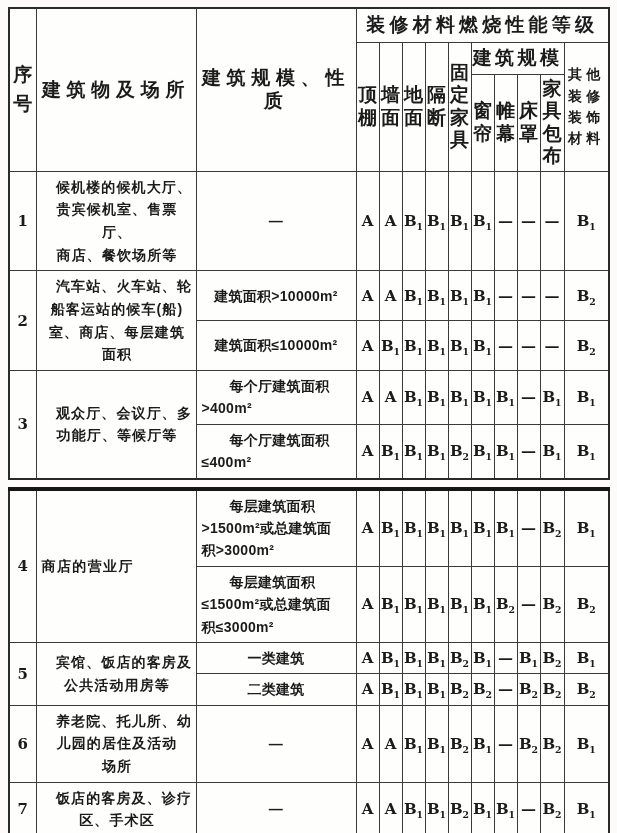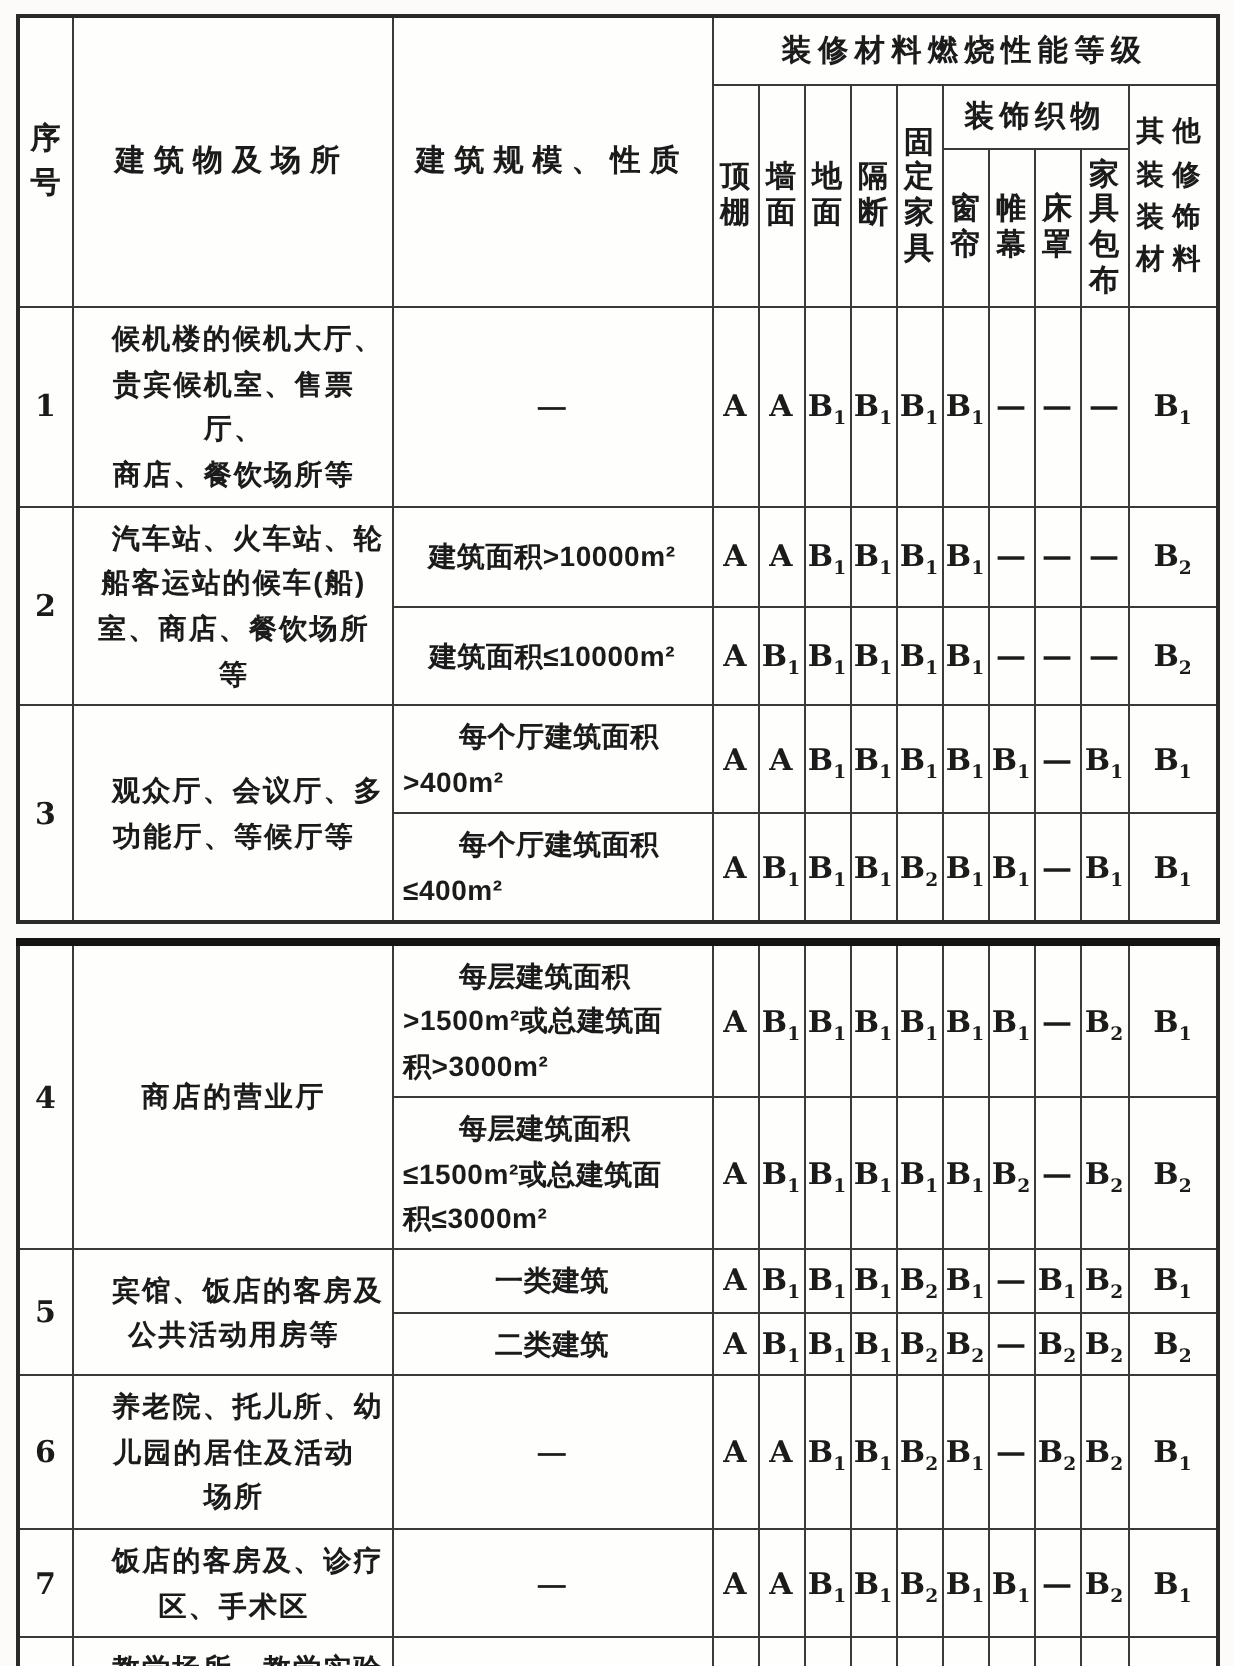--- a/index.html
+++ b/index.html
@@ -29,21 +29,21 @@
   col.c-other{width:45px;}
   th,td{
     border:1px solid #3a3a3a;
     vertical-align:middle;
     text-align:center;
     padding:2px;
     overflow:hidden;
   }
   th{
     font-weight:700;
-    font-size:15px;
+    font-size:19px;
     white-space:pre-line;
     line-height:1.18;
     padding:3px 1px;
   }
   .h-top{height:27px;letter-spacing:0.22em;}
   .h-fabric{height:25px;letter-spacing:0.18em;}
   .h-sub{height:72px;}
   .h-seq{letter-spacing:0;line-height:1.5;}
   .h-wide{letter-spacing:0.3em;}
   .h-other{letter-spacing:0.3em;line-height:1.52;font-size:14px;border-radius:16px;}
@@ -53,21 +53,21 @@
   }
   td.place{
     font-weight:700;font-size:14px;
     white-space:pre-line;
     line-height:1.62;
     letter-spacing:0.08em;
     text-align:center;
     text-indent:1em;
     padding:4px 3px 4px 5px;
   }
-  td.place.center{text-align:center;text-indent:0;letter-spacing:0.1em;margin-left:14px;}
+  td.place.center{text-align:left;text-indent:0;letter-spacing:0.1em;margin-left:14px;}
   td.scale{
     font-weight:700;font-size:14px;
     line-height:1.6;
     letter-spacing:0.02em;
     padding:4px 5px;
   }
   td.scale.multi{
     white-space:pre-line;
     text-align:left;
     text-indent:2em;
@@ -114,21 +114,21 @@
         <th rowspan="2">墙
 面</th>
         <th rowspan="2">地
 面</th>
         <th rowspan="2">隔
 断</th>
         <th rowspan="2">固
 定
 家
 具</th>
-        <th colspan="4" class="h-fabric">装饰织物</th>
+        <th colspan="4" class="h-fabric">建筑规模</th>
         <th rowspan="2" class="h-other">其他
 装修
 装饰
 材料</th>
       </tr>
       <tr>
         <th class="h-sub">窗
 帘</th>
         <th class="h-sub">帷
 幕</th>
@@ -155,21 +155,21 @@
           <td class="grade">B<sub>1</sub></td>
           <td class="grade">—</td>
           <td class="grade">—</td>
           <td class="grade">—</td>
           <td class="grade">B<sub>1</sub></td>
         </tr>
         <tr>
           <td class="no" rowspan="2">2</td>
           <td class="place" rowspan="2">汽车站、火车站、轮
 船客运站的候车(船)
-室、商店、餐饮场所等</td>
+室、商店、每层建筑面积</td>
           <td class="scale">建筑面积&gt;10000m²</td>
           <td class="grade">A</td>
           <td class="grade">A</td>
           <td class="grade">B<sub>1</sub></td>
           <td class="grade">B<sub>1</sub></td>
           <td class="grade">B<sub>1</sub></td>
           <td class="grade">B<sub>1</sub></td>
           <td class="grade">—</td>
           <td class="grade">—</td>
           <td class="grade">—</td>

